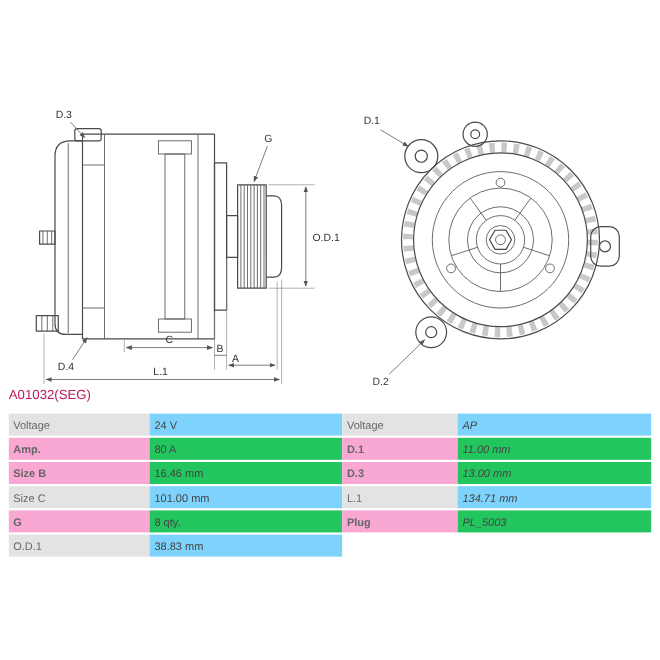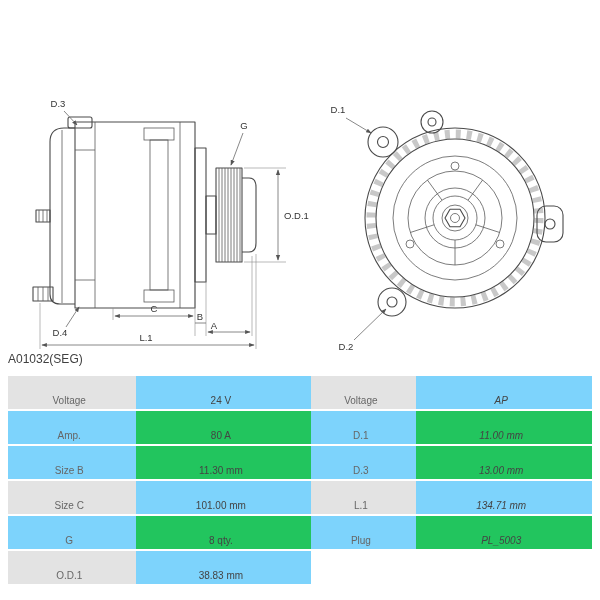--- a/index.html
+++ b/index.html
@@ -6,29 +6,29 @@
   #page{position:relative;width:600px;height:600px;background:#fff;overflow:hidden;
         font-family:"Liberation Sans",sans-serif;}
   svg{position:absolute;top:0;left:0;}
   svg text{font-family:"Liberation Sans",sans-serif;font-size:10px;fill:#333;}
   svg .dimtxt{font-size:9.5px;fill:#333;}
   .outline{fill:none;stroke:#4a4a4a;stroke-width:1.1;stroke-linejoin:round;}
   .detail{fill:none;stroke:#5a5a5a;stroke-width:0.8;}
   .dim{stroke:#6a6a6a;stroke-width:0.8;fill:none;}
   .ext{stroke:#8a8a8a;stroke-width:0.6;fill:none;}
   .ribs{fill:none;stroke:#9a9a9a;stroke-width:9;opacity:0.55;}
-  .part-number{position:absolute;left:8px;top:352px;font-size:12px;color:#404040;}
+  .part-number{position:absolute;left:8px;top:352px;font-size:12px;color:#be185d;}
   .spec-table{position:absolute;left:8px;top:374px;width:584px;
               border-collapse:separate;border-spacing:0 2px;font-size:10px;}
-  .spec-table td{padding:18px 10px 3px 4px;text-align:center;height:12px;}
+  .spec-table td{padding:5px 10px 3px 4px;text-align:left;height:12px;}
   .spec-table td.lab{color:#666;}
   .spec-table td.val{color:#444;}
   tr.r-odd td.lab{background:#e3e3e3;}
   tr.r-odd td.val{background:#7dd3fc;}
-  tr.r-even td.lab{background:#7dd3fc;}
+  tr.r-even td.lab{background:#f9a8d4;font-weight:bold;}
   tr.r-even td.val{background:#22c55e;}
   .spec-table td.c1{width:120px;}
   .spec-table td.c2{width:170px;}
   .spec-table td.c3{width:95px;}
   .spec-table td.c4{width:170px;font-style:italic;}
   tr td.blank{background:transparent !important;}
 </style>
 </head>
 <body>
 
@@ -166,21 +166,21 @@
         <td class="val c4">AP</td>
       </tr>
       <tr class="r-even">
         <td class="lab c1">Amp.</td>
         <td class="val c2">80 A</td>
         <td class="lab c3">D.1</td>
         <td class="val c4">11.00 mm</td>
       </tr>
       <tr class="r-even">
         <td class="lab c1">Size B</td>
-        <td class="val c2">11.30 mm</td>
+        <td class="val c2">16.46 mm</td>
         <td class="lab c3">D.3</td>
         <td class="val c4">13.00 mm</td>
       </tr>
       <tr class="r-odd">
         <td class="lab c1">Size C</td>
         <td class="val c2">101.00 mm</td>
         <td class="lab c3">L.1</td>
         <td class="val c4">134.71 mm</td>
       </tr>
       <tr class="r-even">

